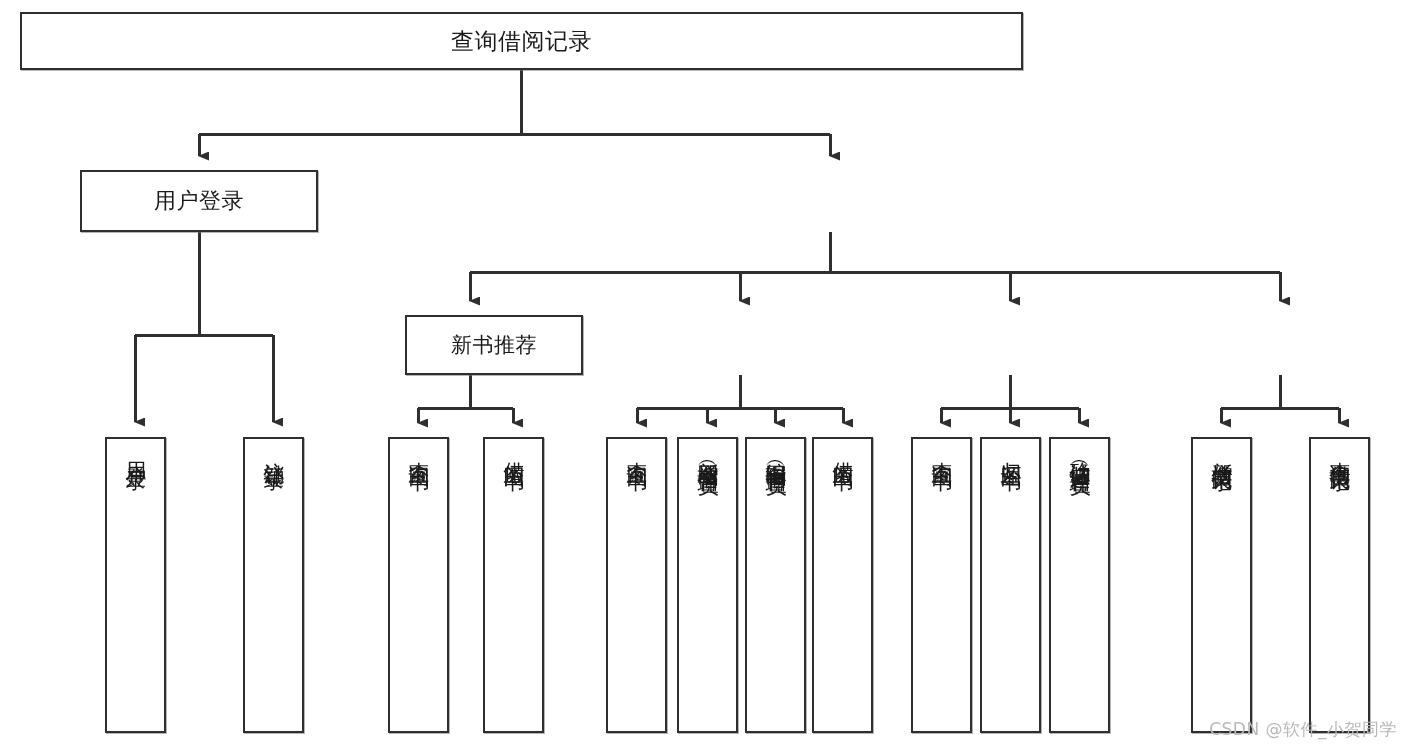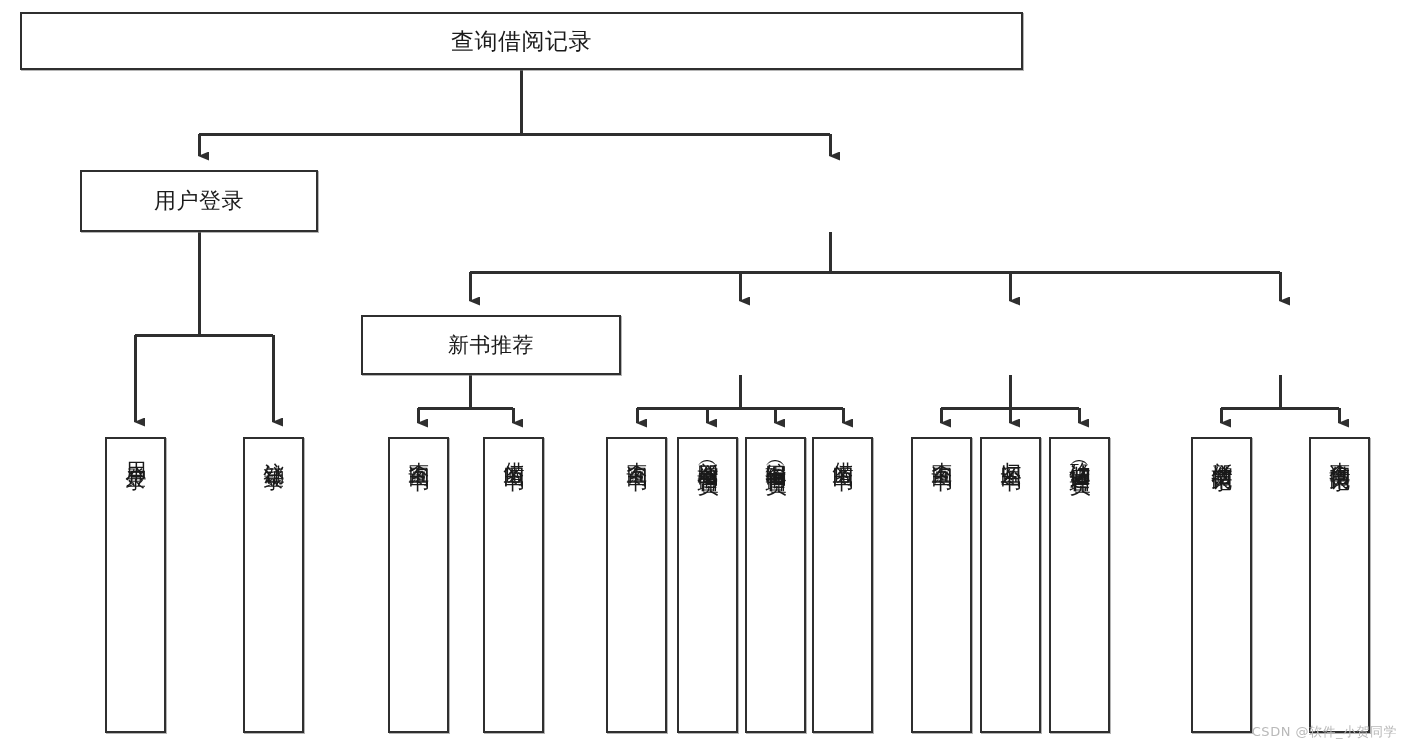--- a/index.html
+++ b/index.html
@@ -58,23 +58,24 @@
     height: 62px;
     top: 170px;
   }
   .node-l2 .node-label {
     font-size: 22px;
   }
   .node-l2.pos-a { left: 80px; }
   .node-l2.pos-b { left: 711px; }
   
   .node-l3 {
-    width: 260px;
+    width: 178px;
     height: 60px;
     top: 315px;
+    margin-left: 44px;
   }
   .node-l3 .node-label {
     font-size: 21px;
   }
   
   .node-leaf {
     width: 61px;
     top: 437px;
     height: 296px;
     align-items: flex-start;
@@ -88,21 +89,21 @@
     white-space: nowrap;
     line-height: 1;
   }
   .node-leaf.tall .node-label {
     letter-spacing: 2px;
   }
   .watermark {
     position: absolute;
     right: 8px;
     bottom: 6px;
-    font-size: 13px;
+    font-size: 17px;
     color: #b9b9b9;
     letter-spacing: 0.5px;
     z-index: 6;
     white-space: nowrap;
     font-family: "DejaVu Sans", "Liberation Sans", sans-serif;
     margin-left: 11px;
   }
 </style>
 </head>
 <body>

